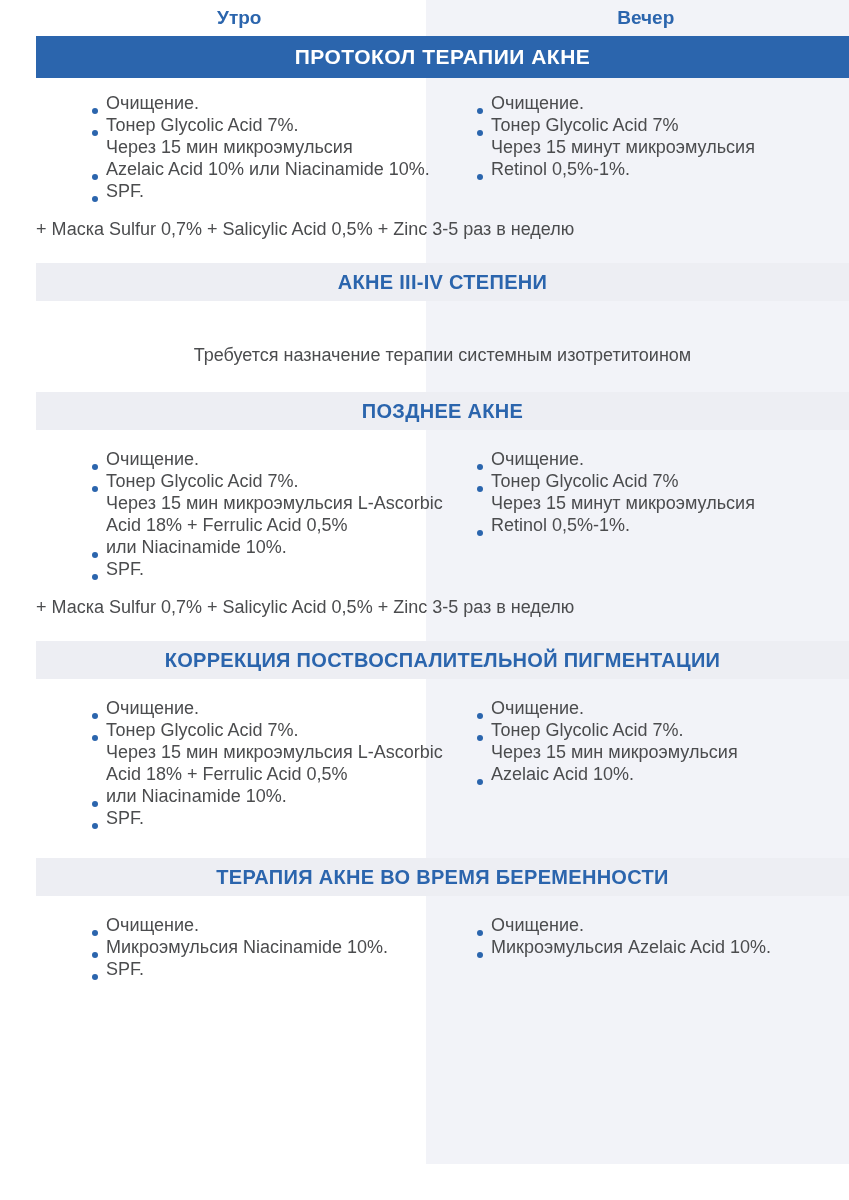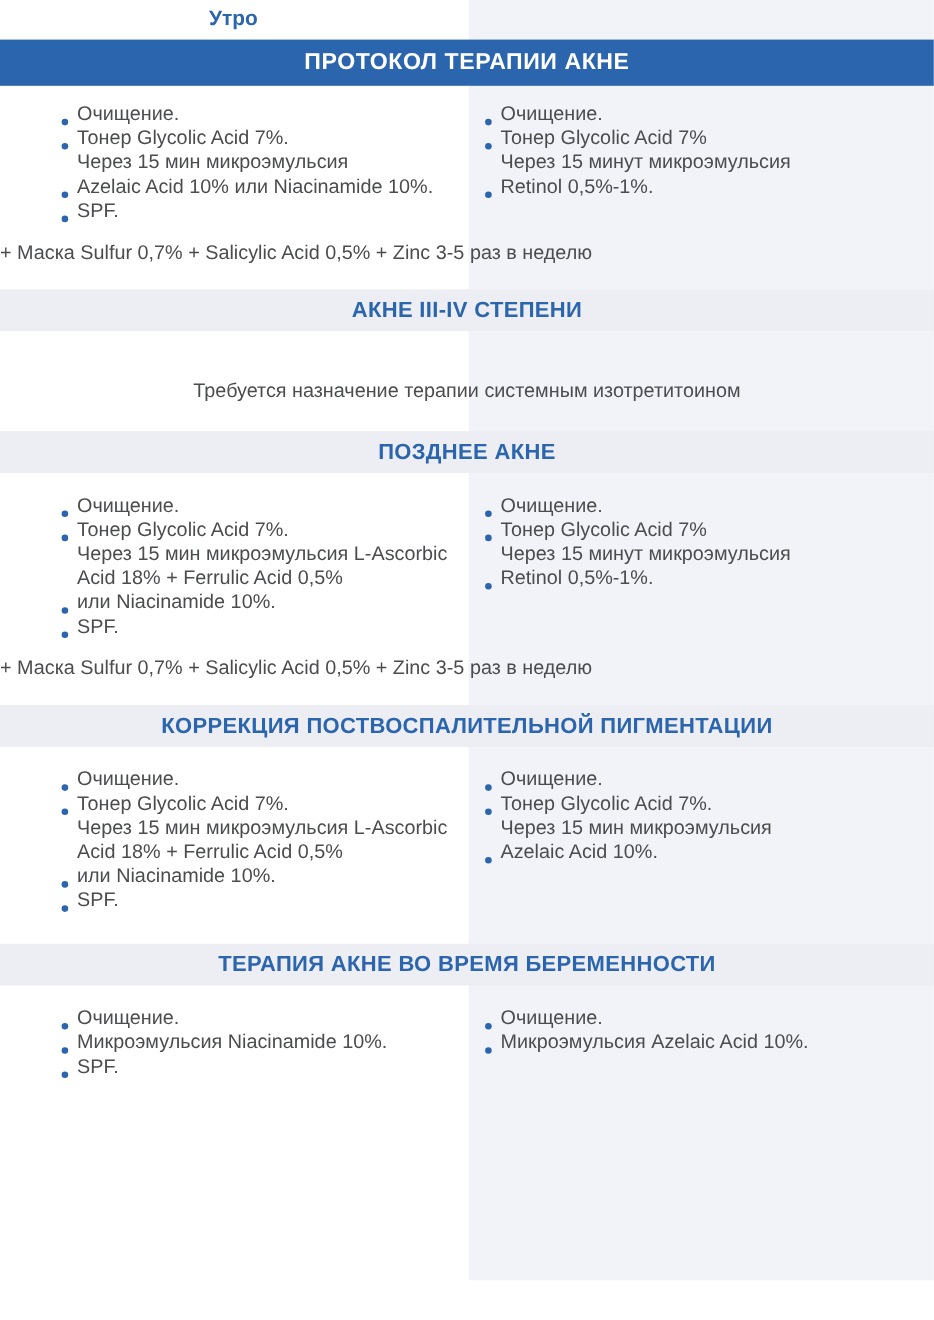--- a/index.html
+++ b/index.html
@@ -14,20 +14,21 @@
   body{
     font-family:"Liberation Sans","DejaVu Sans",sans-serif;
     color:var(--body-text);
   }
   .page{
     position:relative;
     width:849px;
     height:1164px;
     background:#ffffff;
     overflow:hidden;
+    padding-left:36px;
   }
   .evening-bg{
     position:absolute;
     left:426px;top:0;
     width:423px;height:1200px;
     background:var(--evening-bg);
     z-index:0;
   }
   .content{position:relative;z-index:1;}
 
@@ -119,20 +120,21 @@
 </head>
 <body>
 
 <div class="page">
   <div class="evening-bg"></div>
 
   <div class="content">
 
     <div class="col-headers">
       <div class="col-header">Утро</div>
+      <div class="col-header">Вечер</div>
     </div>
 
     <div class="title-banner">ПРОТОКОЛ ТЕРАПИИ АКНЕ</div>
 
     <section>
       <div class="cols">
         <ul class="bullets col-morning">
             <li>
               <span class="dot"></span>
               <span class="li-text">Очищение.</span>

